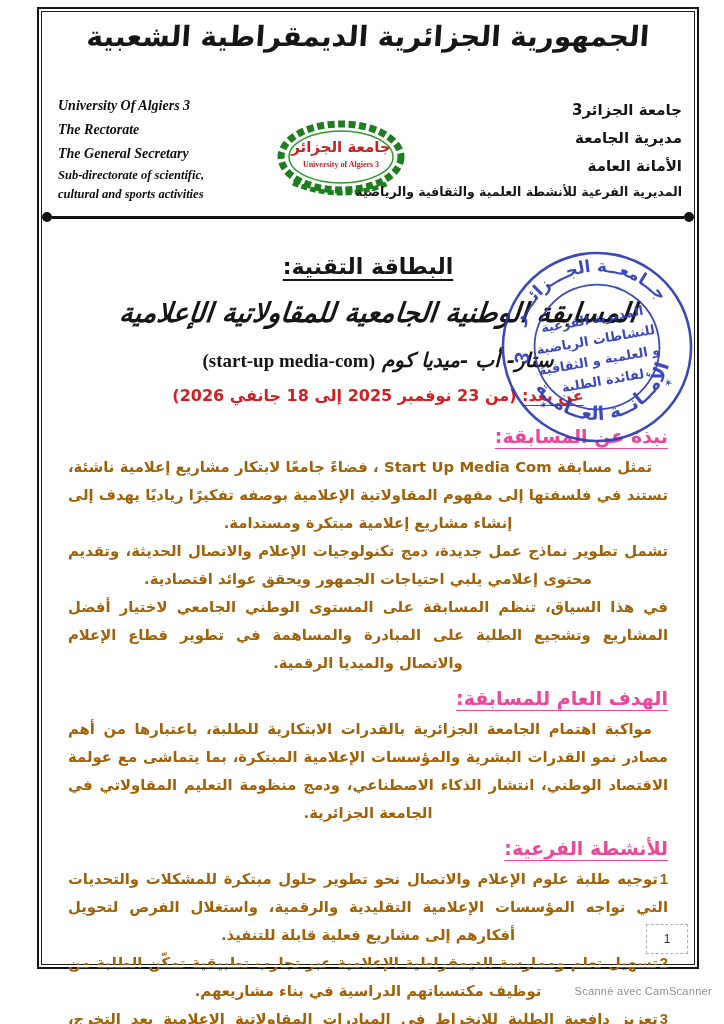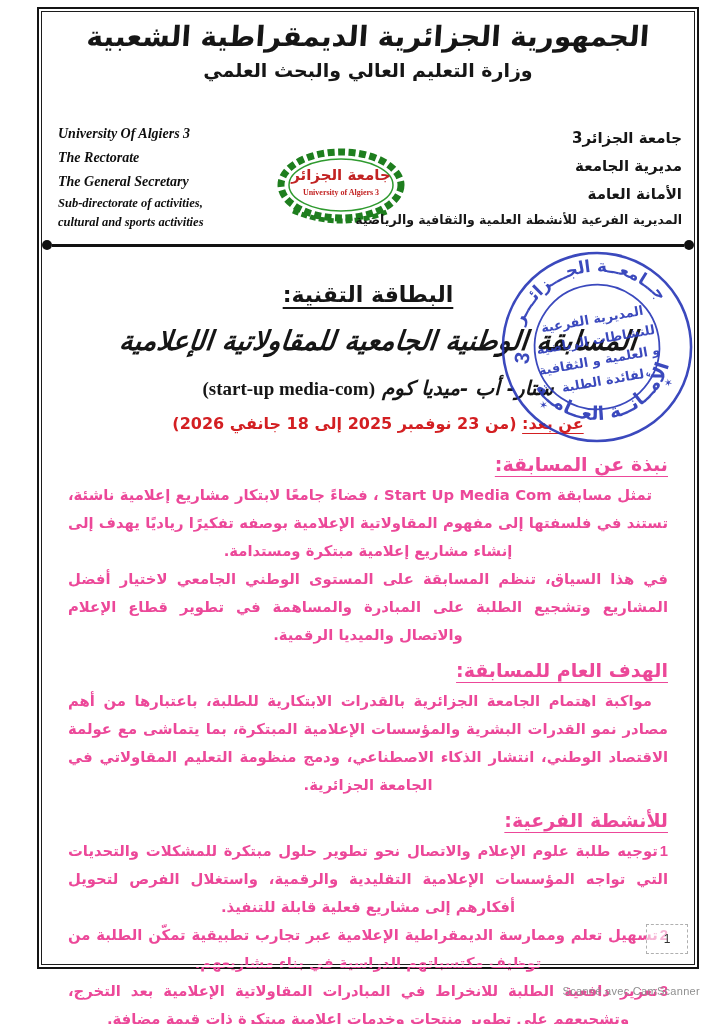--- a/index.html
+++ b/index.html
@@ -43,55 +43,54 @@
   .subtitle .sub-en { font-family:Liberation Serif, serif; font-size:19px; font-weight:bold;
                       direction:ltr; display:inline-block; }
   .mode-line { margin:14px 40px 0 60px; text-align:center; font-size:16px; font-weight:bold;
                color:#d31f22; }
   .mode-line .mode-label { text-decoration:underline; text-underline-offset:4px; }
 
   .sections { margin-top:16px; }
   .sec-heading { color:#ec4899; font-size:19px; font-weight:bold; line-height:30px;
                  margin:6px 0 2px 0; text-decoration:underline; text-underline-offset:5px; }
   .para { font-size:14.8px; font-weight:bold; line-height:28px; text-align:justify;
-          text-align-last:center; color:#ec4899; }
+          text-align-last:center; color:#a16207; }
   .para.indent { text-indent:16px; }
   .item .item-num { margin-left:2px; font-family:"Liberation Sans", sans-serif; }
 
   
   .logo-svg { display:block; }
 
   
   .stamp { position:absolute; left:498px; top:248px; width:198px; height:198px;
            transform:rotate(-10deg); opacity:.92; z-index:5; pointer-events:none; }
   .stamp svg { width:100%; height:100%; }
 
   
   .page-num-box { position:absolute; left:604px; top:912px; width:42px; height:30px;
                   border:1px dashed #b0b0b0; display:flex; align-items:center; justify-content:center;
                   font-size:12px; color:#333; z-index:6; background:rgba(255,255,255,.6);
                   font-family:"Liberation Sans", sans-serif; }
-  .scan-credit { position:absolute; right:24px; top:985px; font-size:11px; color:#8f8f8f;
+  .scan-credit { position:absolute; right:12px; top:985px; font-size:11px; color:#8f8f8f;
                  font-family:"Liberation Sans", sans-serif; letter-spacing:.3px; }
 </style>
 </head>
 <body>
 
 <div class="page-border">
   <div class="page-inner">
 
     <div class="rep-title">الجمهورية الجزائرية الديمقراطية الشعبية</div>
-    <div class="ministry">وزارة التعليم العالي والبحث العلمي</div>
 
     <div class="header-row">
       <div class="col-en">
         <div>University Of Algiers 3</div>
         <div>The Rectorate</div>
         <div>The General Secretary</div>
-        <div>Sub-directorate of activities,</div>
+        <div>Sub-directorate of scientific,</div>
         <div>cultural and sports activities</div>
       </div>
       <div class="col-logo">
         <svg class="logo-svg" width="132" height="84" viewBox="0 0 132 84">
           <ellipse cx="66" cy="38" rx="60" ry="33" fill="none" stroke="#1e7e1e" stroke-width="7" stroke-dasharray="7 3.5"></ellipse>
           <ellipse cx="66" cy="38" rx="52" ry="26" fill="none" stroke="#2e9a2e" stroke-width="1.5"></ellipse>
           <path d="M18,64 Q66,84 114,64" fill="none" stroke="#1e7e1e" stroke-width="5" stroke-dasharray="6 3"></path>
           <text x="66" y="33" text-anchor="middle" font-size="15" font-weight="bold" fill="#c22323" font-family="DejaVu Sans, sans-serif">جامعة الجزائر</text>
           <text x="66" y="48" text-anchor="middle" font-size="8" font-weight="bold" fill="#c22323" font-family="Liberation Serif, serif">University of Algiers 3</text>
         </svg>
@@ -123,20 +122,21 @@
     <div class="mode-line" dir="rtl">
       <span class="mode-label">عن بعد:</span>
       <span> </span>
       <span>(من 23 نوفمبر 2025 إلى 18 جانفي 2026)</span>
     </div>
 
     <div class="content sections">
 
       <div class="sec-heading">نبذة عن المسابقة:</div>
       <p class="para indent">تمثل مسابقة Start Up Media Com ، فضاءً جامعًا لابتكار مشاريع إعلامية ناشئة، تستند في فلسفتها إلى مفهوم المقاولاتية الإعلامية بوصفه تفكيرًا رياديًا يهدف إلى إنشاء مشاريع إعلامية مبتكرة ومستدامة.</p>
+      <p class="para">تشمل تطوير نماذج عمل جديدة، دمج تكنولوجيات الإعلام والاتصال الحديثة، وتقديم محتوى إعلامي يلبي احتياجات الجمهور ويحقق عوائد اقتصادية.</p>
       <p class="para">في هذا السياق، تنظم المسابقة على المستوى الوطني الجامعي لاختيار أفضل المشاريع وتشجيع الطلبة على المبادرة والمساهمة في تطوير قطاع الإعلام والاتصال والميديا الرقمية.</p>
 
       <div class="sec-heading">الهدف العام للمسابقة:</div>
       <p class="para indent">مواكبة اهتمام الجامعة الجزائرية بالقدرات الابتكارية للطلبة، باعتبارها من أهم مصادر نمو القدرات البشرية والمؤسسات الإعلامية المبتكرة، بما يتماشى مع عولمة الاقتصاد الوطني، انتشار الذكاء الاصطناعي، ودمج منظومة التعليم المقاولاتي في الجامعة الجزائرية.</p>
 
       <div class="sec-heading">للأنشطة الفرعية:</div>
       <p class="para item">
         <span class="item-num">1</span><span>توجيه طلبة علوم الإعلام والاتصال نحو تطوير حلول مبتكرة للمشكلات والتحديات التي تواجه المؤسسات الإعلامية التقليدية والرقمية، واستغلال الفرص لتحويل أفكارهم إلى مشاريع فعلية قابلة للتنفيذ.</span>
       </p>
       <p class="para item">

